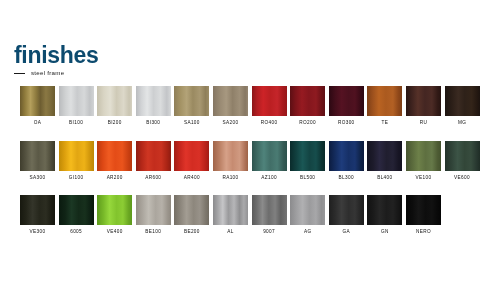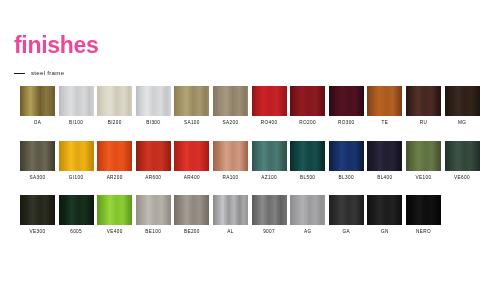--- a/index.html
+++ b/index.html
@@ -17,25 +17,25 @@
   .page {
     position: relative;
     width: 500px;
     height: 300px;
     background: #ffffff;
     box-sizing: border-box;
   }
   .page-title {
     position: absolute;
     left: 14px;
-    top: 34px;
+    top: 44px;
     font-size: 23px;
     font-weight: 700;
     letter-spacing: -0.3px;
-    color: #ec4899;
+    color: #0c4a6e;
     line-height: 1;
   }
   .legend {
     position: absolute;
     left: 14px;
     top: 70px;
     display: flex;
     align-items: center;
     gap: 6px;
   }

